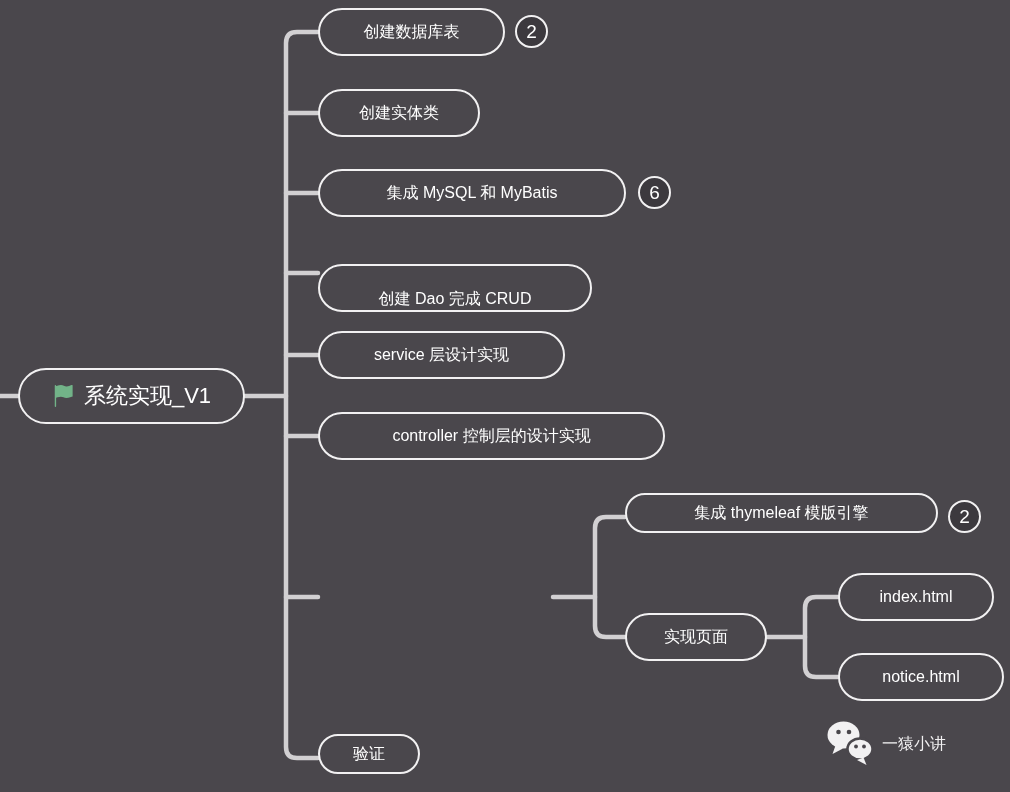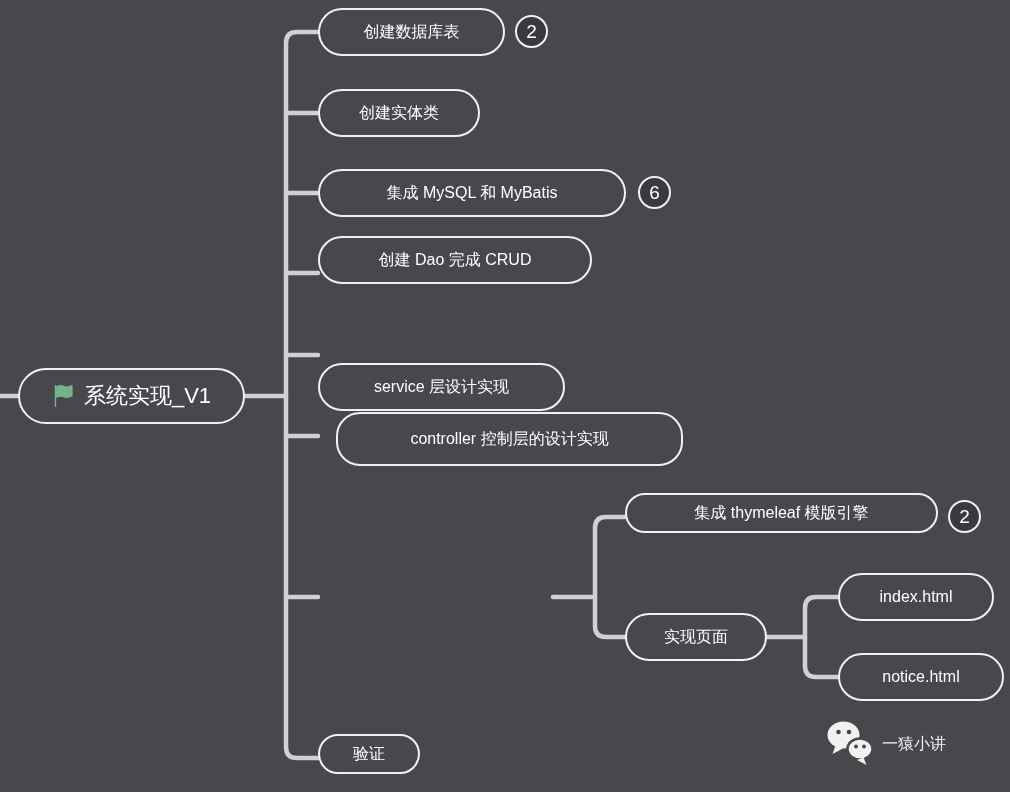--- a/index.html
+++ b/index.html
@@ -107,29 +107,29 @@
     <span>创建实体类</span>
   </div>
 
   <div class="node" style="left:318px;top:169px;width:308px;height:48px;border-radius:24px;">
     <span>集成 MySQL 和 MyBatis</span>
   </div>
   <div class="badge" style="left:638px;top:176px;">
     <span>6</span>
   </div>
 
-  <div class="node" style="left:318px;top:236px;width:274px;height:48px;border-radius:24px;">
+  <div class="node" style="left:318px;top:264px;width:274px;height:48px;border-radius:24px;align-items:flex-end;">
     <span>创建 Dao 完成 CRUD</span>
   </div>
 
-  <div class="node" style="left:318px;top:331px;width:247px;height:48px;border-radius:24px;margin-top:32px;">
+  <div class="node" style="left:318px;top:331px;width:247px;height:48px;border-radius:24px;">
     <span>service 层设计实现</span>
   </div>
 
-  <div class="node" style="left:336px;top:412px;width:347px;height:54px;border-radius:24px;">
+  <div class="node" style="left:318px;top:412px;width:347px;height:48px;border-radius:24px;">
     <span>controller 控制层的设计实现</span>
   </div>
 
 
   <div class="node" style="left:318px;top:734px;width:102px;height:40px;border-radius:24px;">
     <span>验证</span>
   </div>
 
   <div class="node" style="left:625px;top:493px;width:313px;height:40px;border-radius:24px;">
     <span>集成 thymeleaf 模版引擎</span>

